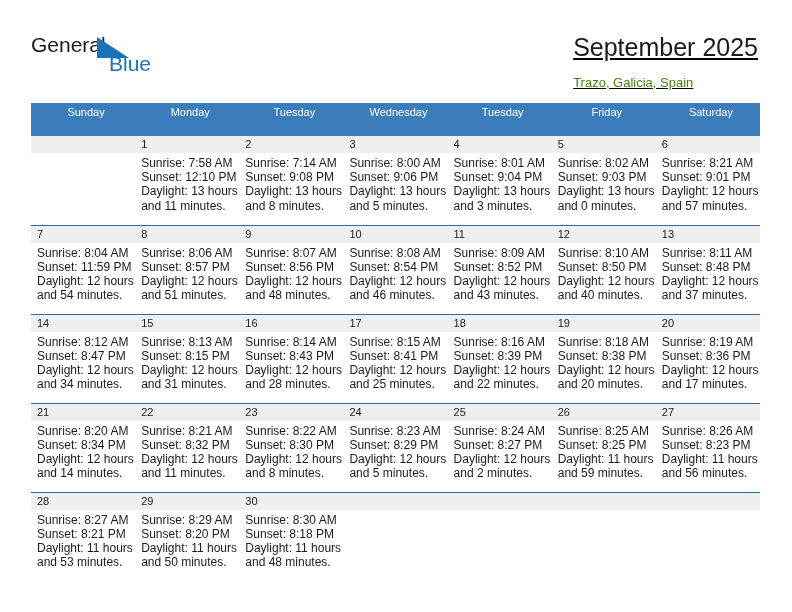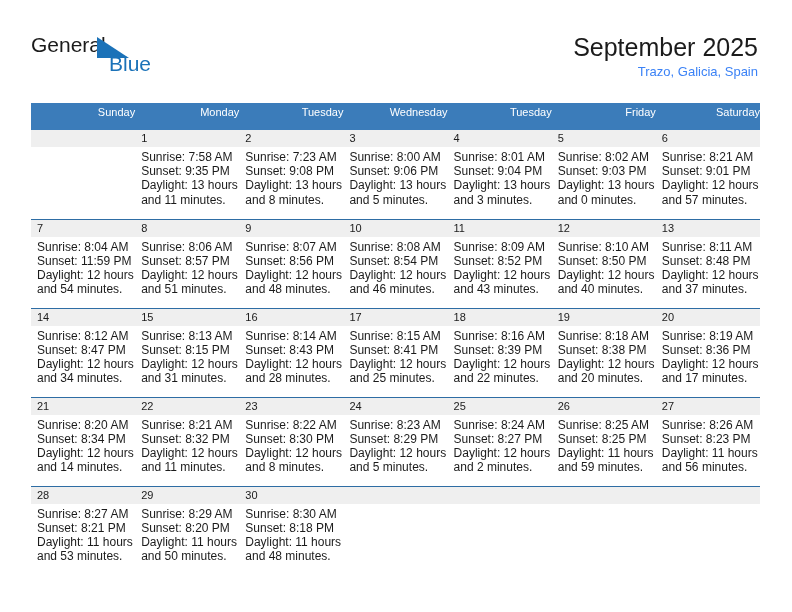--- a/index.html
+++ b/index.html
@@ -63,32 +63,32 @@
     left: 66px;
     top: 3px;
     width: 32px;
     height: 21px;
   }
 
   .title-block {
     position: absolute;
     right: 34px;
     top: 32px;
-    text-align: right;
+    text-decoration: underline;
   }
   .cal-title {
     font-size: 25px;
     color: #1b1b1b;
     line-height: 30px;
     white-space: nowrap;
   }
   .cal-subtitle {
-    margin-top: 2px;
+    margin-top: 13px;
     font-size: 13px;
-    color: #3b82f6;
+    color: #4d7c0f;
     line-height: 15px;
     white-space: nowrap;
   }
 
   
   .calendar {
     position: absolute;
     left: 31px;
     top: 103px;
     width: 729px;
@@ -101,22 +101,22 @@
     margin: 0;
     width: 104.14px;
     vertical-align: top;
   }
 
   .dow {
     background: #3b7cba;
     color: #ffffff;
     font-size: 11px;
     font-weight: normal;
-    text-align: right;
-    height: 27px;
+    text-align: center;
+    height: 33px;
     line-height: 19px;
     padding-left: 6px !important;
     box-sizing: border-box;
   }
 
   .week-row > td {
     border-top: 1.4px solid #2e6da4;
     height: 89px;
     box-sizing: border-box;
   }
@@ -199,31 +199,31 @@
                 <div></div>
                 <div></div>
               </div>
             </div>
           </td>
           <td>
             <div class="cell">
               <div class="daynum-band">1</div>
               <div class="cell-body">
                 <div>Sunrise: 7:58 AM</div>
-                <div>Sunset: 9:35 PM</div>
+                <div>Sunset: 12:10 PM</div>
                 <div>Daylight: 13 hours</div>
                 <div>and 11 minutes.</div>
               </div>
             </div>
           </td>
           <td>
             <div class="cell">
               <div class="daynum-band">2</div>
               <div class="cell-body">
-                <div>Sunrise: 7:23 AM</div>
+                <div>Sunrise: 7:14 AM</div>
                 <div>Sunset: 9:08 PM</div>
                 <div>Daylight: 13 hours</div>
                 <div>and 8 minutes.</div>
               </div>
             </div>
           </td>
           <td>
             <div class="cell">
               <div class="daynum-band">3</div>
               <div class="cell-body">

